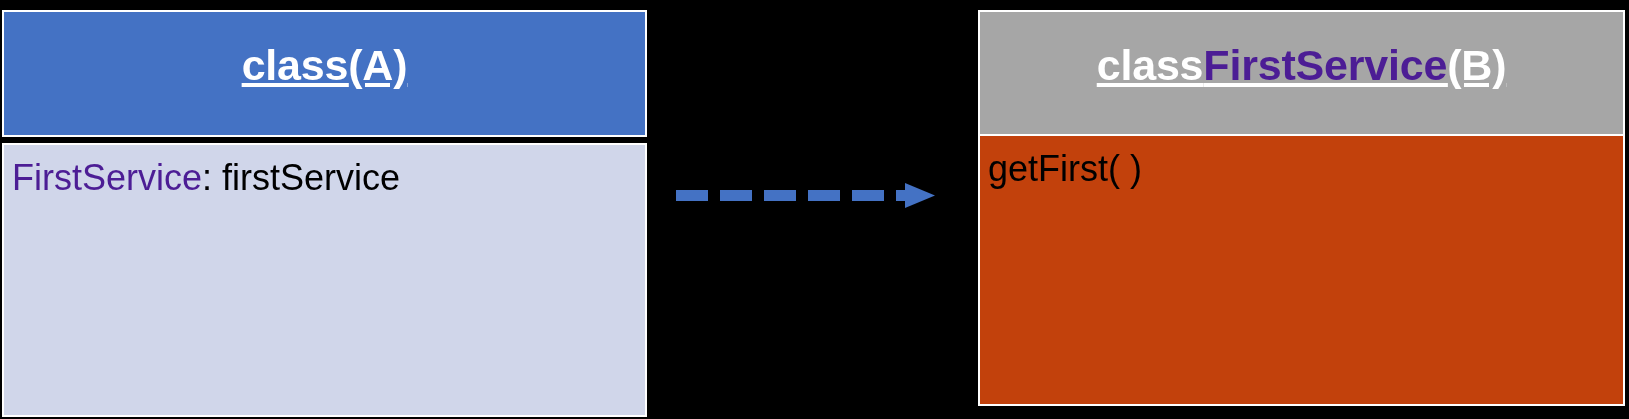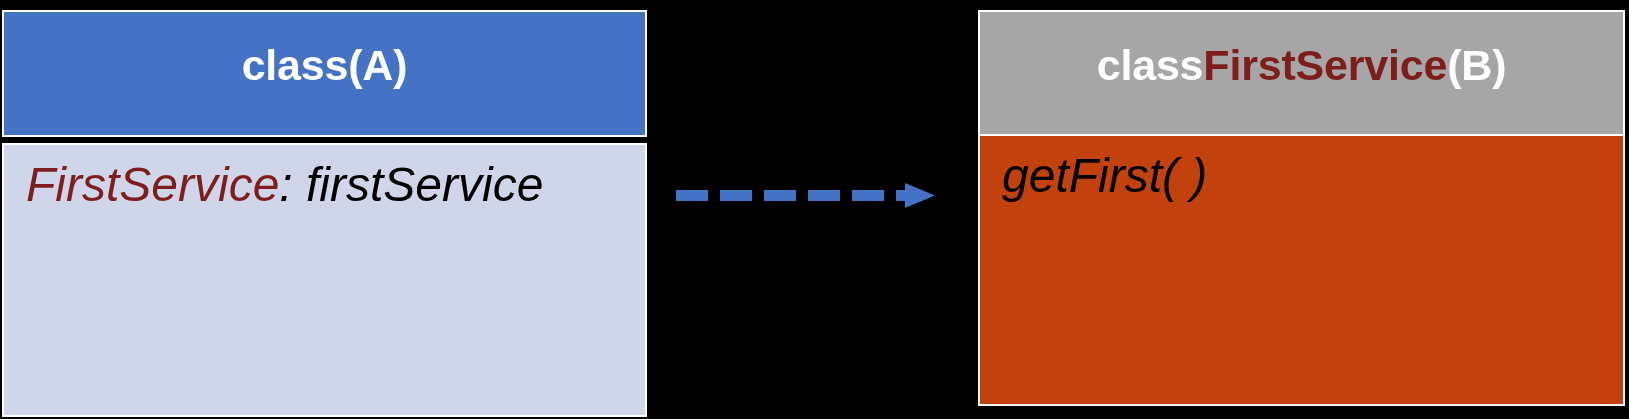--- a/index.html
+++ b/index.html
@@ -34,33 +34,33 @@
     align-items: center;
     justify-content: center;
     box-sizing: border-box;
     border: 2px solid #FFFFFF;
     font-weight: bold;
     font-size: 43px;
     line-height: 1;
     letter-spacing: -0.2px;
     white-space: nowrap;
     overflow: hidden;
+    text-decoration: underline;
   }
   .class-body {
     position: absolute;
     left: 0;
     right: 0;
     box-sizing: border-box;
     border: 2px solid #FFFFFF;
-    padding: 12px 0 0 22px;
-    font-size: 48px;
+    padding: 12px 0 0 8px;
+    font-size: 36px;
     line-height: 1.18;
     white-space: nowrap;
     overflow: hidden;
-    font-style: italic;
   }
 
   
   #box-left { left: 2px; top: 10px; width: 645px; height: 407px; }
   #box-left .class-header {
     height: 127px;
     background: #4472C4;
     color: #FFFFFF;
     padding-bottom: 16px;
   }
@@ -80,21 +80,21 @@
     padding-bottom: 16px;
   }
   #box-right .class-body {
     top: 124px;
     height: 272px;
     background: #c2410c;
     color: #000000;
   }
 
   .t-white { color: #FFFFFF; }
-  .t-red   { color: #7f1d1d; }
+  .t-red   { color: #4c1d95; }
   .t-black { color: #000000; }
 
   
   .arrow {
     position: absolute;
     left: 676px;
     top: 176px;
     width: 262px;
     height: 40px;
   }

